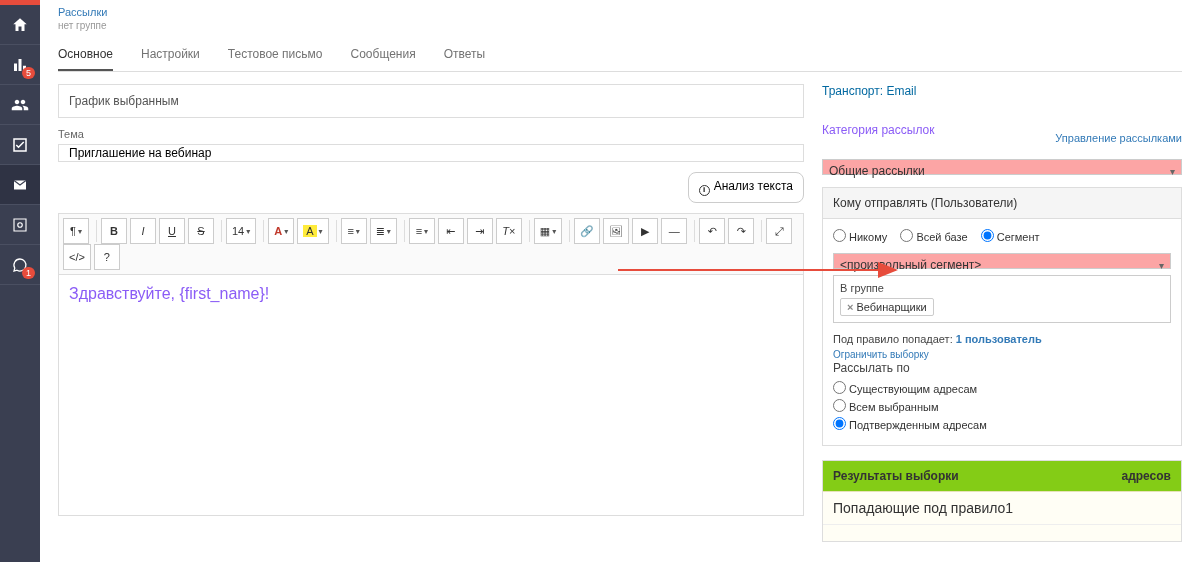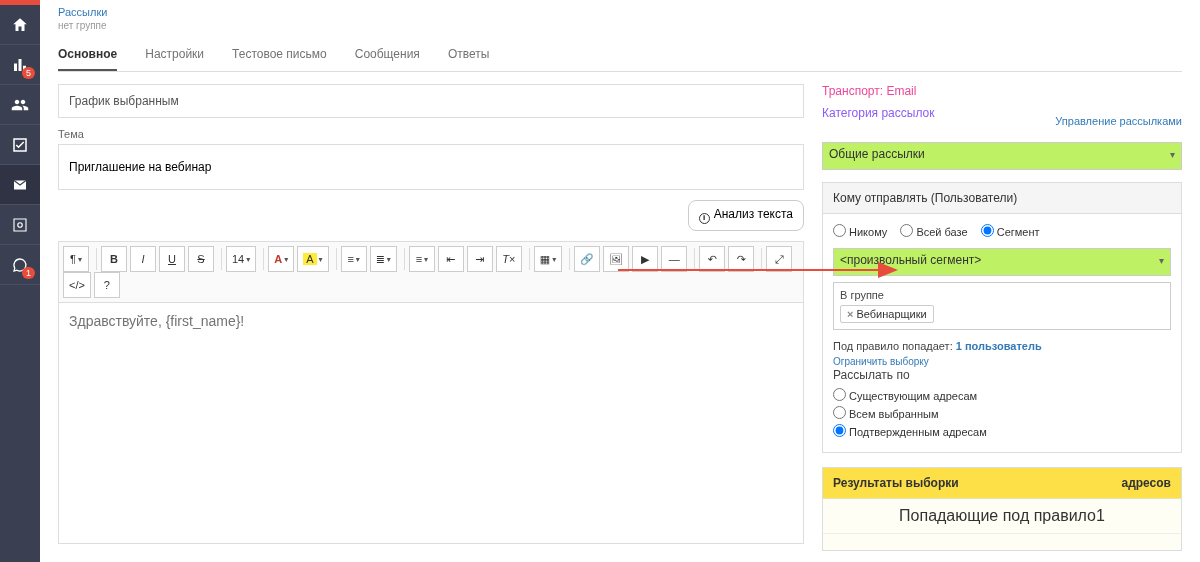--- a/index.html
+++ b/index.html
@@ -10,61 +10,61 @@
 .side-item{width:40px;height:40px;display:flex;align-items:center;justify-content:center;color:#fff;border-bottom:1px solid #4a4f61;position:relative;cursor:pointer}
 .side-item svg{width:18px;height:18px;fill:#fff}
 .badge{position:absolute;top:22px;left:22px;background:#e74c3c;color:#fff;border-radius:8px;font-size:9px;padding:0 4px;line-height:12px}
 .main{flex:1;padding:0 18px 10px;overflow:hidden}
 .breadcrumb{font-size:11px;margin:6px 0 2px}
 .breadcrumb a{color:#337ab7;text-decoration:none}
 h1{font-size:22px;font-weight:500;color:#333;margin:2px 0 2px}
 .no-tags{font-size:10px;color:#999}
 .tabs{display:flex;gap:28px;margin-top:8px;border-bottom:1px solid #ddd}
 .tab{padding:8px 0;font-size:12px;color:#737373;cursor:pointer}
-.tab.active{color:#333;font-weight:700;border-bottom:2px solid #555}
+.tab.active{color:#333;font-weight:400;border-bottom:2px solid #555}
 .cols{display:flex;gap:18px;margin-top:12px;position:relative}
 .left{flex:1;min-width:0}
 .right{width:360px;flex-shrink:0}
 .panel-input{border:1px solid #ddd;padding:9px 10px;font-size:12px;color:#555;margin-bottom:10px;background:#fff;height:34px;line-height:14px}
 .label{font-size:11px;color:#666;margin:8px 0 4px}
-.input{width:100%;border:1px solid #ddd;padding:8px 10px;font-size:12px;height:46px}
+.input{width:100%;border:1px solid #ddd;padding:8px 10px;font-size:12px;height:18px}
 .analysis{text-align:right;margin:10px 0}
 .btn{display:inline-block;border:1px solid #ccc;background:#fff;padding:6px 10px;font-size:12px;cursor:pointer;border-radius:8px}
 .btn .i{display:inline-block;width:11px;height:11px;border:1.5px solid #333;border-radius:50%;margin-right:4px;vertical-align:-2px;font-size:8px;line-height:8px;text-align:center;font-weight:700}
 .editor{border:1px solid #ddd}
 .toolbar{display:flex;align-items:center;gap:0;padding:4px;border-bottom:1px solid #ddd;background:#fafafa;flex-wrap:wrap}
 .tbtn{border:1px solid #ccc;background:#fff;min-width:26px;height:26px;display:flex;align-items:center;justify-content:center;font-size:11px;cursor:pointer;margin-right:3px;padding:0 5px}
 .tbtn.caret::after{content:"▾";font-size:8px;margin-left:2px;color:#555}
 .tsep{width:1px;height:22px;background:#ddd;margin:0 4px}
 .hl{background:#ffeb3b;padding:0 3px}
-.editor-body{padding:10px;min-height:240px;font-size:14px;color:#737373}
-.r-line{font-size:12px;color:#ec4899;margin-bottom:8px}
+.editor-body{padding:10px;min-height:240px;font-size:16px;color:#8b5cf6}
+.r-line{font-size:12px;color:#0369a1;margin-bottom:25px}
 .r-label{font-size:12px;color:#8b5cf6;margin-bottom:16px;display:block}
 .link{color:#337ab7;text-decoration:none;font-size:11px}
 .row-flex{display:flex;justify-content:space-between;align-items:center;margin-bottom:6px}
-.select{width:100%;border:1px solid #ccc;height:28px;padding:4px 6px;font-size:12px;background:#bef264;position:relative}
+.select{width:100%;border:1px solid #ccc;height:16px;padding:4px 6px;font-size:12px;background:#fca5a5;position:relative}
 .select::after{content:"▾";position:absolute;right:6px;top:6px;font-size:10px;color:#666;pointer-events:none}
 .select-wrap{position:relative}
 .panel-g{border:1px solid #ddd;margin-top:12px}
 .panel-h{background:#f5f5f5;border-bottom:1px solid #ddd;padding:8px 10px;font-size:12px}
 .panel-b{padding:10px}
 .radio-row{font-size:11px;color:#333;margin-bottom:10px}
 .radio-row label{margin-right:10px;cursor:pointer}
 .tagbox{border:1px solid #ccc;padding:6px;margin:6px 0 10px}
 .tagbox-l{font-size:11px;color:#444;margin-bottom:4px}
 .tag{display:inline-block;border:1px solid #ccc;background:#fff;padding:2px 6px;font-size:11px;border-radius:2px}
 .tag .x{color:#888;font-weight:700;margin-right:3px;cursor:pointer}
 .rule{font-size:11px;color:#444;margin:6px 0 2px}
 .rule b{color:#337ab7;font-weight:700}
 .limit{font-size:10px;color:#337ab7;text-decoration:none}
 .sec-title{font-size:12px;color:#444;margin:0 0 6px}
 .radio-v label{display:block;font-size:11px;margin:4px 0;cursor:pointer}
 .results{border:1px solid #ddd;margin-top:14px}
-.results-h{background:#fde047;border-bottom:1px solid #e6e2b8;padding:8px 10px;display:flex;justify-content:space-between;font-weight:700;font-size:12px}
-.res-row{border-bottom:1px solid #eee;padding:8px 10px;display:flex;justify-content:center;font-size:16px;background:#fffef5}
+.results-h{background:#84cc16;border-bottom:1px solid #e6e2b8;padding:8px 10px;display:flex;justify-content:space-between;font-weight:700;font-size:12px}
+.res-row{border-bottom:1px solid #eee;padding:8px 10px;display:flex;justify-content:flex-start;font-size:14px;background:#fffef5}
 .res-row:last-child{border-bottom:none}
 .arrow{position:absolute;top:174px;left:560px;pointer-events:none;z-index:5}
 input[type=radio]{margin-right:3px;vertical-align:-1px}
 </style>
 </head>
 <body>
 
 <div class="app">
   <div class="sidebar">
     <div class="sidebar-top"></div>

